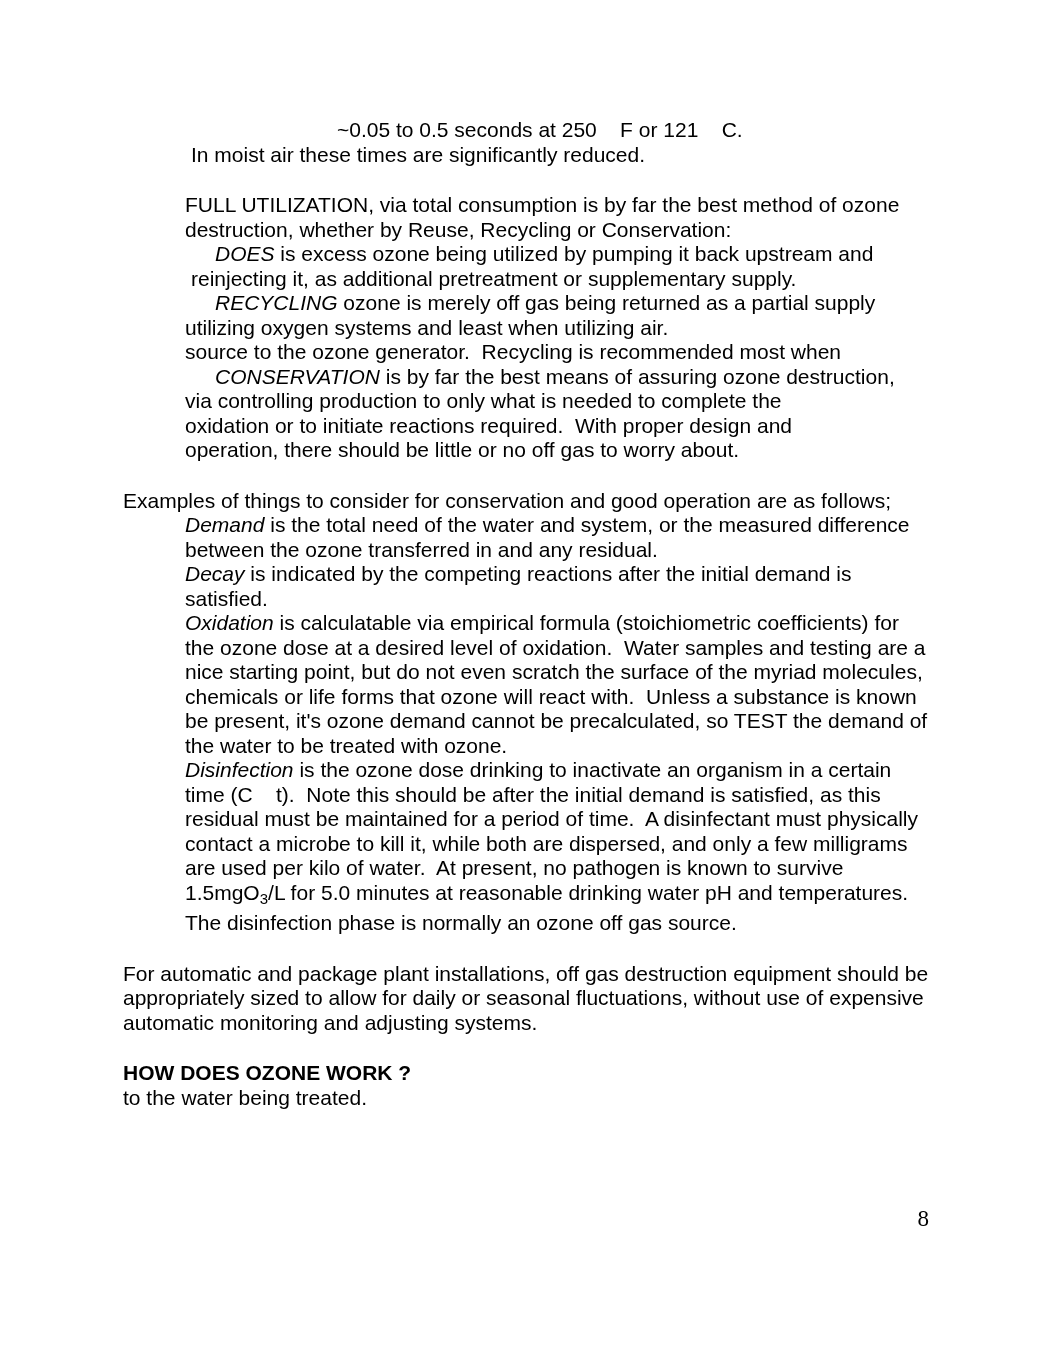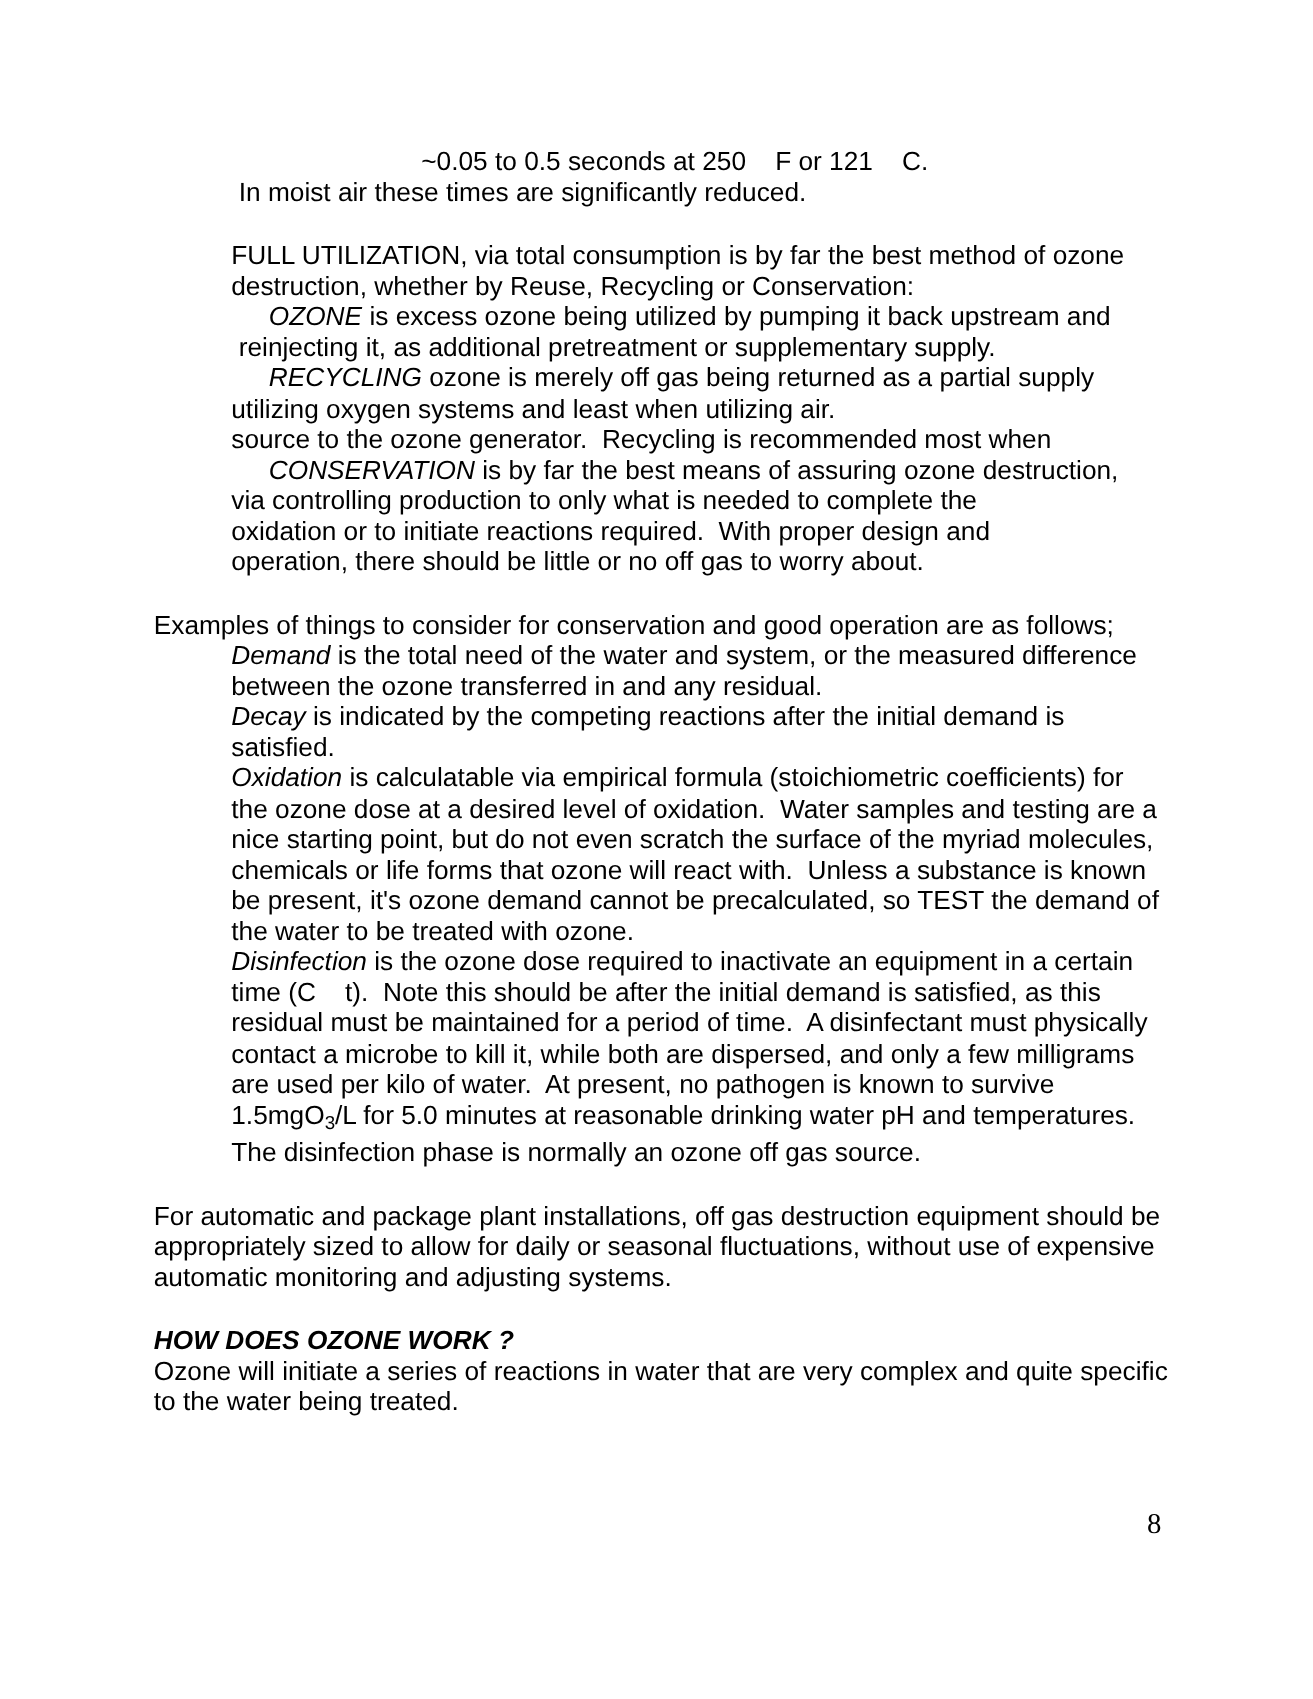--- a/index.html
+++ b/index.html
@@ -22,21 +22,21 @@
   }
   .block { margin: 0; }
   .block + .block { margin-top: 26px; }
   .ln { white-space: pre; }
   .in1 { margin-left: 62px; }   
   .in2 { margin-left: 92px; }   
   .in3 { margin-left: 68px; }  
   .inA { margin-left: 214px; }  
   .it { font-style: italic; }
   .bi { font-style: italic; font-weight: normal; }
-  .bold { font-weight: bold; font-style: italic; }
+  .bold { font-weight: bold; }
   .sub { font-size: 15px; vertical-align: -4px; }
   .page-number {
     position: absolute;
     left: 123px;
     top: 1206px;
     width: 806px;
     text-align: right;
     font-family: "Liberation Serif", "DejaVu Serif", serif;
     font-size: 23px;
     line-height: 26px;
@@ -49,21 +49,21 @@
   <div class="text-body">
 
     <div class="block">
       <div class="ln inA">~0.05 to 0.5 seconds at 250    F or 121    C.</div>
       <div class="ln in3">In moist air these times are significantly reduced.</div>
     </div>
 
     <div class="block">
       <div class="ln in1">FULL UTILIZATION, via total consumption is by far the best method of ozone</div>
       <div class="ln in1">destruction, whether by Reuse, Recycling or Conservation:</div>
-      <div class="ln in2"><span class="it">OZONE</span><span> is excess ozone being utilized by pumping it back upstream and</span></div>
+      <div class="ln in2"><span class="it">DOES</span><span> is excess ozone being utilized by pumping it back upstream and</span></div>
       <div class="ln in3">reinjecting it, as additional pretreatment or supplementary supply.</div>
       <div class="ln in2"><span class="it">RECYCLING</span><span> ozone is merely off gas being returned as a partial supply</span></div>
       <div class="ln in1">utilizing oxygen systems and least when utilizing air.</div>
       <div class="ln in1">source to the ozone generator.  Recycling is recommended most when</div>
       <div class="ln in2"><span class="it">CONSERVATION</span><span> is by far the best means of assuring ozone destruction,</span></div>
       <div class="ln in1">via controlling production to only what is needed to complete the</div>
       <div class="ln in1">oxidation or to initiate reactions required.  With proper design and</div>
       <div class="ln in1">operation, there should be little or no off gas to worry about.</div>
     </div>
 
@@ -72,37 +72,36 @@
       <div class="ln in1"><span class="bi">Demand</span><span> is the total need of the water and system, or the measured difference</span></div>
       <div class="ln in1">between the ozone transferred in and any residual.</div>
       <div class="ln in1"><span class="bi">Decay</span><span> is indicated by the competing reactions after the initial demand is</span></div>
       <div class="ln in1">satisfied.</div>
       <div class="ln in1"><span class="bi">Oxidation</span><span> is calculatable via empirical formula (stoichiometric coefficients) for</span></div>
       <div class="ln in1">the ozone dose at a desired level of oxidation.  Water samples and testing are a</div>
       <div class="ln in1">nice starting point, but do not even scratch the surface of the myriad molecules,</div>
       <div class="ln in1">chemicals or life forms that ozone will react with.  Unless a substance is known</div>
       <div class="ln in1">be present, it's ozone demand cannot be precalculated, so TEST the demand of</div>
       <div class="ln in1">the water to be treated with ozone.</div>
-      <div class="ln in1"><span class="bi">Disinfection</span><span> is the ozone dose required to inactivate an equipment in a certain</span></div>
+      <div class="ln in1"><span class="bi">Disinfection</span><span> is the ozone dose drinking to inactivate an organism in a certain</span></div>
       <div class="ln in1">time (C    t).  Note this should be after the initial demand is satisfied, as this</div>
       <div class="ln in1">residual must be maintained for a period of time.  A disinfectant must physically</div>
       <div class="ln in1">contact a microbe to kill it, while both are dispersed, and only a few milligrams</div>
       <div class="ln in1">are used per kilo of water.  At present, no pathogen is known to survive</div>
       <div class="ln in1"><span>1.5mgO</span><span class="sub">3</span><span>/L for 5.0 minutes at reasonable drinking water pH and temperatures.</span></div>
       <div class="ln in1">The disinfection phase is normally an ozone off gas source.</div>
     </div>
 
     <div class="block">
       <div class="ln">For automatic and package plant installations, off gas destruction equipment should be</div>
       <div class="ln">appropriately sized to allow for daily or seasonal fluctuations, without use of expensive</div>
       <div class="ln">automatic monitoring and adjusting systems.</div>
     </div>
 
     <div class="block">
       <div class="ln bold">HOW DOES OZONE WORK ?</div>
-      <div class="ln">Ozone will initiate a series of reactions in water that are very complex and quite specific</div>
       <div class="ln">to the water being treated.</div>
     </div>
 
   </div>
 
   <div class="page-number">8</div>
 </div>
 
 </body></html>

